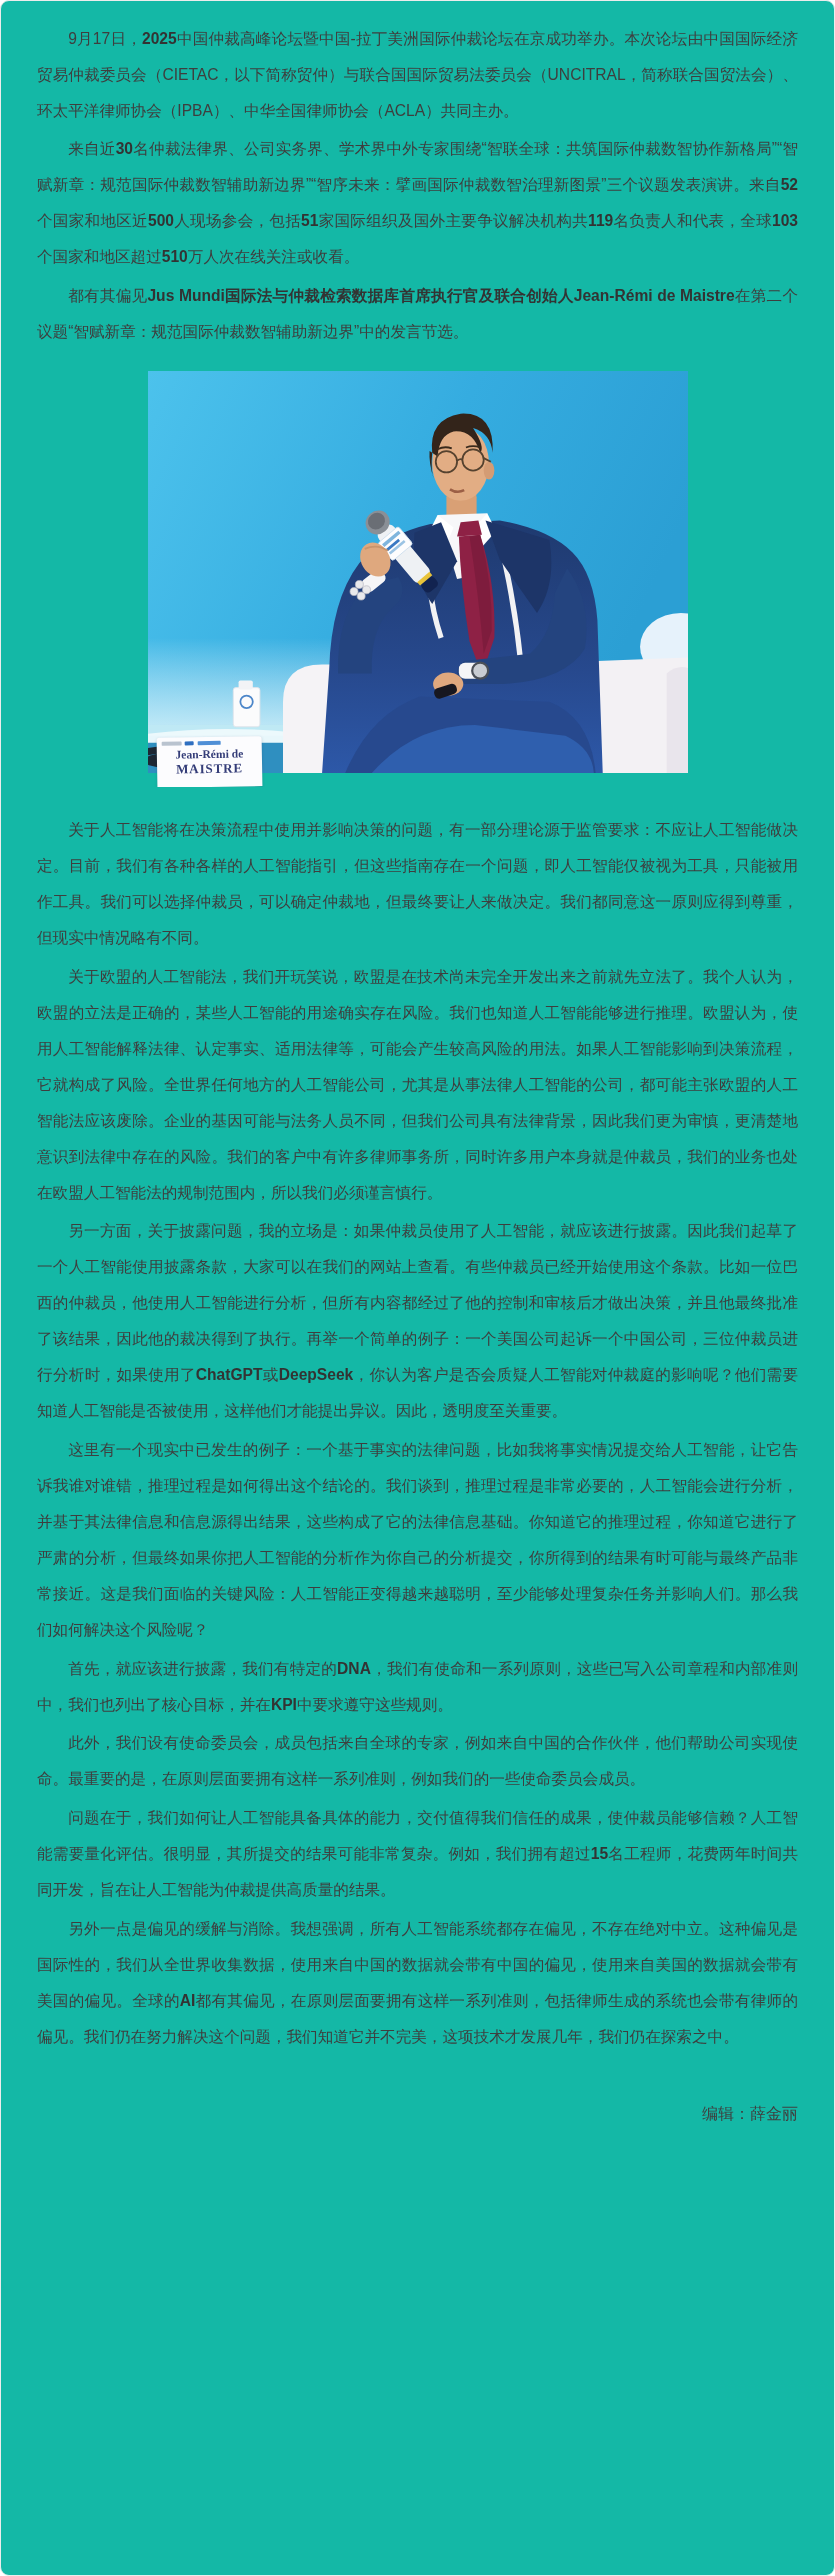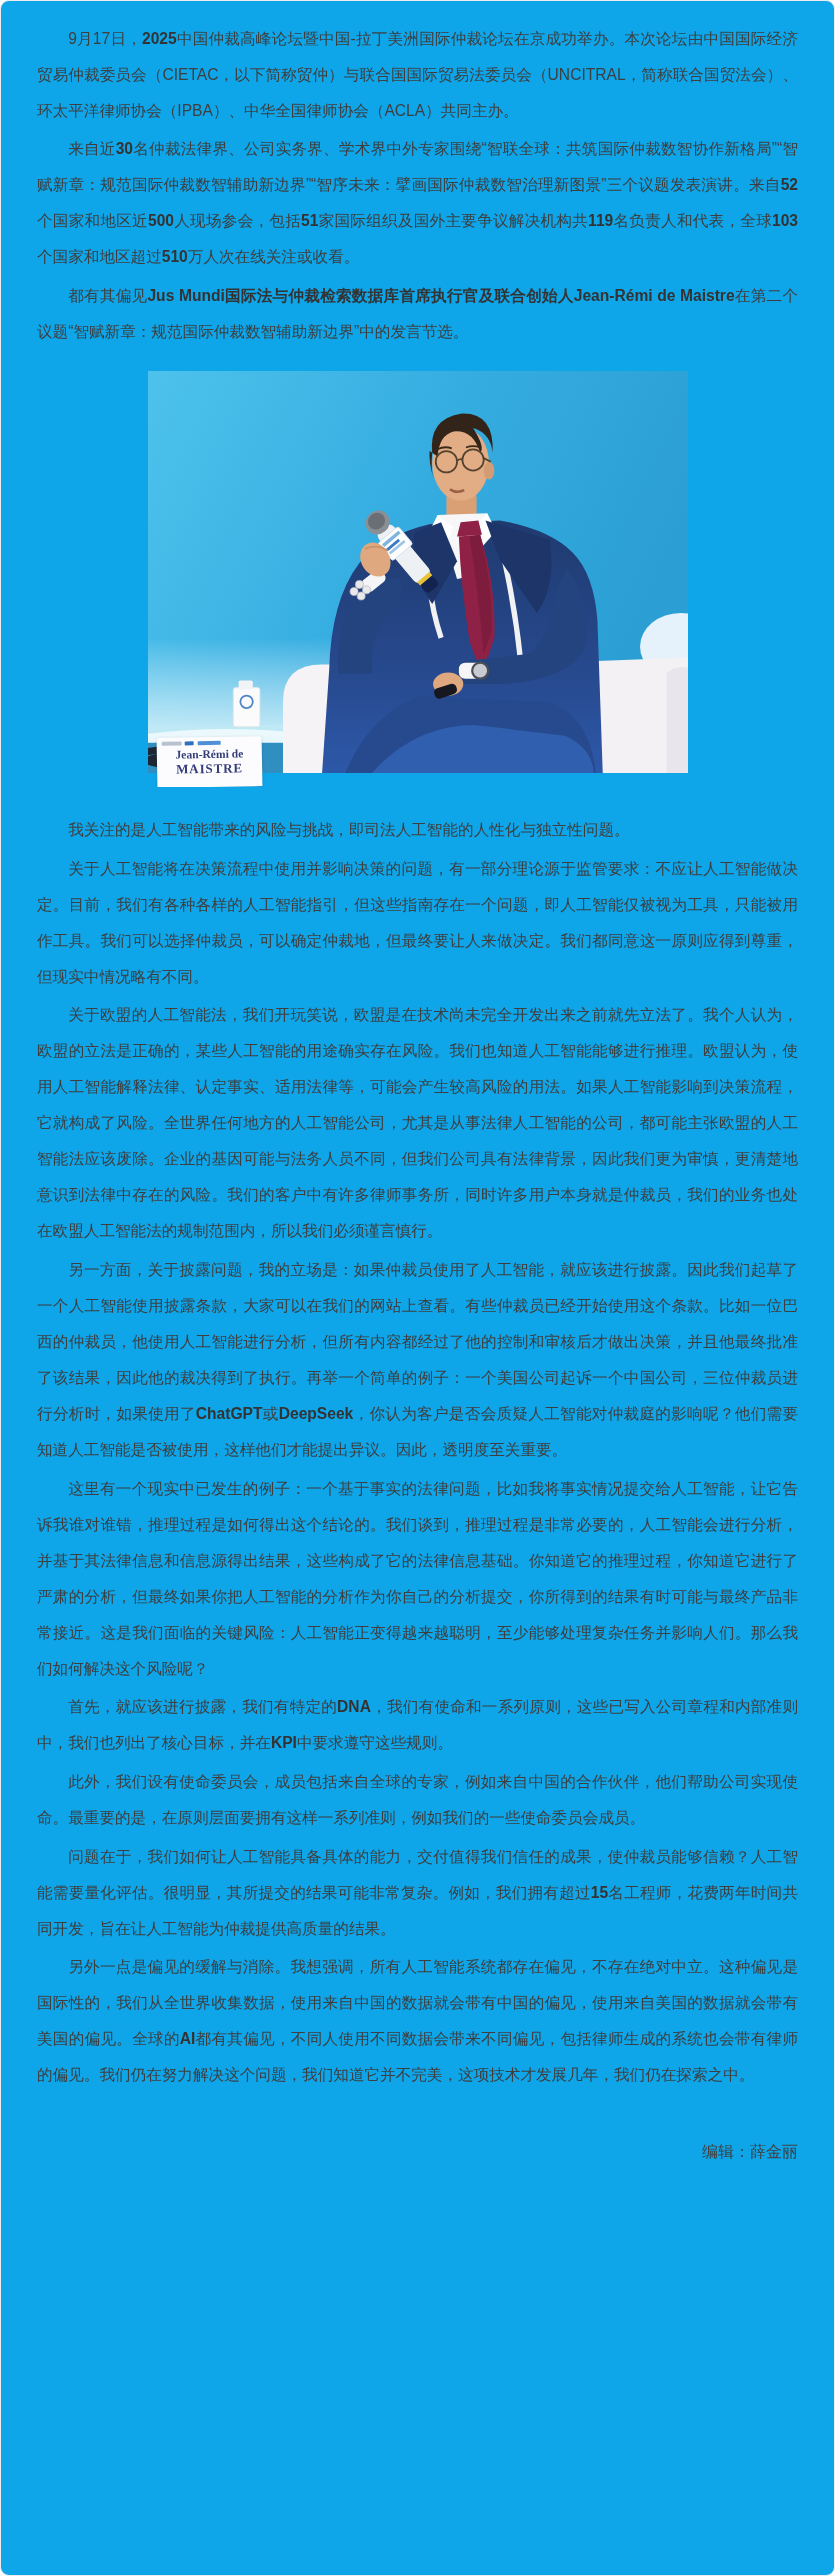--- a/index.html
+++ b/index.html
@@ -1,18 +1,18 @@
 <!DOCTYPE html>
 <html style="font-size:14.2px"><head>
 <meta charset="utf-8">
 <style>
   html,body{margin:0;padding:0;background:#fff;}
   body{width:835px;font-family:"Liberation Sans","DejaVu Sans",sans-serif;}
   .page{
-    box-sizing:border-box;width:835px;min-height:2576px;background:#0ea5e9;
+    box-sizing:border-box;width:835px;min-height:2576px;background:#14b8a6;
     border:0.9px solid #ececec;border-radius:9px;
     padding:19.5px 36px 25px 36px;
   }
   .para{
     font-size:15.6px;line-height:36px;color:#3e3e3e;
     text-align:justify;text-indent:2em;margin:0 0 2.7px 0;
     word-break:break-word;
   }
   .para .seg{font-weight:400;}
   .para .bold{font-weight:700;color:#333;}
@@ -187,27 +187,26 @@
           <i class="l1"></i>
           <i class="l2"></i>
           <i class="l3"></i>
         </span>
       <span class="line1">Jean-Rémi de</span>
       <span class="line2">MAISTRE</span>
     </figcaption>
   </figure>
 
   <div>
-      <p class="para"><span class="seg">我关注的是人工智能带来的风险与挑战，即司法人工智能的人性化与独立性问题。</span></p>
       <p class="para"><span class="seg">关于人工智能将在决策流程中使用并影响决策的问题，有一部分理论源于监管要求：不应让人工智能做决定。目前，我们有各种各样的人工智能指引，但这些指南存在一个问题，即人工智能仅被视为工具，只能被用作工具。我们可以选择仲裁员，可以确定仲裁地，但最终要让人来做决定。我们都同意这一原则应得到尊重，但现实中情况略有不同。</span></p>
       <p class="para"><span class="seg">关于欧盟的人工智能法，我们开玩笑说，欧盟是在技术尚未完全开发出来之前就先立法了。我个人认为，欧盟的立法是正确的，某些人工智能的用途确实存在风险。我们也知道人工智能能够进行推理。欧盟认为，使用人工智能解释法律、认定事实、适用法律等，可能会产生较高风险的用法。如果人工智能影响到决策流程，它就构成了风险。全世界任何地方的人工智能公司，尤其是从事法律人工智能的公司，都可能主张欧盟的人工智能法应该废除。企业的基因可能与法务人员不同，但我们公司具有法律背景，因此我们更为审慎，更清楚地意识到法律中存在的风险。我们的客户中有许多律师事务所，同时许多用户本身就是仲裁员，我们的业务也处在欧盟人工智能法的规制范围内，所以我们必须谨言慎行。</span></p>
       <p class="para"><span class="seg">另一方面，关于披露问题，我的立场是：如果仲裁员使用了人工智能，就应该进行披露。因此我们起草了一个人工智能使用披露条款，大家可以在我们的网站上查看。有些仲裁员已经开始使用这个条款。比如一位巴西的仲裁员，他使用人工智能进行分析，但所有内容都经过了他的控制和审核后才做出决策，并且他最终批准了该结果，因此他的裁决得到了执行。再举一个简单的例子：一个美国公司起诉一个中国公司，三位仲裁员进行分析时，如果使用了</span><span class="seg bold">ChatGPT</span><span class="seg">或</span><span class="seg bold">DeepSeek</span><span class="seg">，你认为客户是否会质疑人工智能对仲裁庭的影响呢？他们需要知道人工智能是否被使用，这样他们才能提出异议。因此，透明度至关重要。</span></p>
       <p class="para"><span class="seg">这里有一个现实中已发生的例子：一个基于事实的法律问题，比如我将事实情况提交给人工智能，让它告诉我谁对谁错，推理过程是如何得出这个结论的。我们谈到，推理过程是非常必要的，人工智能会进行分析，并基于其法律信息和信息源得出结果，这些构成了它的法律信息基础。你知道它的推理过程，你知道它进行了严肃的分析，但最终如果你把人工智能的分析作为你自己的分析提交，你所得到的结果有时可能与最终产品非常接近。这是我们面临的关键风险：人工智能正变得越来越聪明，至少能够处理复杂任务并影响人们。那么我们如何解决这个风险呢？</span></p>
       <p class="para"><span class="seg">首先，就应该进行披露，我们有特定的</span><span class="seg bold">DNA</span><span class="seg">，我们有使命和一系列原则，这些已写入公司章程和内部准则中，我们也列出了核心目标，并在</span><span class="seg bold">KPI</span><span class="seg">中要求遵守这些规则。</span></p>
       <p class="para"><span class="seg">此外，我们设有使命委员会，成员包括来自全球的专家，例如来自中国的合作伙伴，他们帮助公司实现使命。最重要的是，在原则层面要拥有这样一系列准则，例如我们的一些使命委员会成员。</span></p>
       <p class="para"><span class="seg">问题在于，我们如何让人工智能具备具体的能力，交付值得我们信任的成果，使仲裁员能够信赖？人工智能需要量化评估。很明显，其所提交的结果可能非常复杂。例如，我们拥有超过</span><span class="seg bold">15</span><span class="seg">名工程师，花费两年时间共同开发，旨在让人工智能为仲裁提供高质量的结果。</span></p>
-      <p class="para"><span class="seg">另外一点是偏见的缓解与消除。我想强调，所有人工智能系统都存在偏见，不存在绝对中立。这种偏见是国际性的，我们从全世界收集数据，使用来自中国的数据就会带有中国的偏见，使用来自美国的数据就会带有美国的偏见。全球的</span><span class="seg bold">AI</span><span class="seg">都有其偏见，不同人使用不同数据会带来不同偏见，包括律师生成的系统也会带有律师的偏见。我们仍在努力解决这个问题，我们知道它并不完美，这项技术才发展几年，我们仍在探索之中。</span></p>
+      <p class="para"><span class="seg">另外一点是偏见的缓解与消除。我想强调，所有人工智能系统都存在偏见，不存在绝对中立。这种偏见是国际性的，我们从全世界收集数据，使用来自中国的数据就会带有中国的偏见，使用来自美国的数据就会带有美国的偏见。全球的</span><span class="seg bold">AI</span><span class="seg">都有其偏见，在原则层面要拥有这样一系列准则，包括律师生成的系统也会带有律师的偏见。我们仍在努力解决这个问题，我们知道它并不完美，这项技术才发展几年，我们仍在探索之中。</span></p>
     </div>
 
   <p class="editor">编辑：薛金丽</p>
 
 </div>
 
 
 </body></html>

